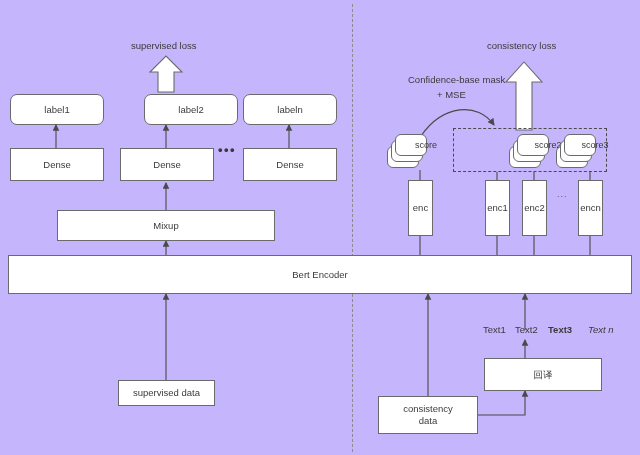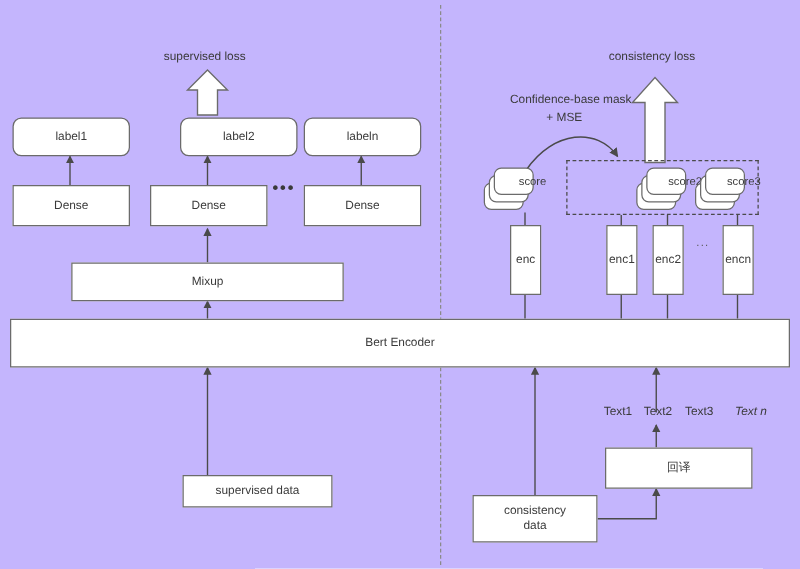--- a/index.html
+++ b/index.html
@@ -157,21 +157,21 @@
   <div class="node rounded" style="left:243px; top:94px; width:94px; height:31px;">labeln</div>
 
   <div class="dots" style="left:218px; top:143px;">•••</div>
 
   <div class="node" style="left:10px; top:148px; width:94px; height:33px;">Dense</div>
   <div class="node" style="left:120px; top:148px; width:94px; height:33px;">Dense</div>
   <div class="node" style="left:243px; top:148px; width:94px; height:33px;">Dense</div>
 
   <div class="node" style="left:57px; top:210px; width:218px; height:31px;">Mixup</div>
 
-  <div class="node" style="left:118px; top:380px; width:120px; height:26px;margin-left:28px;">supervised data</div>
+  <div class="node" style="left:118px; top:380px; width:97px; height:26px;">supervised data</div>
 
   <div class="node" style="left:8px; top:255px; width:624px; height:39px;">Bert Encoder</div>
 
   <div class="plain-text" style="left:487px; top:40px;">consistency loss</div>
 
   <div class="plain-text" style="left:408px; top:74px;text-align:center;">Confidence-base mask</div>
   <div class="plain-text" style="left:437px; top:89px;">+ MSE</div>
 
   <div class="dashbox" style="left:453px; top:128px; width:154px; height:44px;"></div>
 
@@ -194,21 +194,21 @@
 
   <div class="node" style="left:408px; top:180px; width:25px; height:56px;">enc</div>
   <div class="node" style="left:485px; top:180px; width:25px; height:56px;">enc1</div>
   <div class="node" style="left:522px; top:180px; width:25px; height:56px;">enc2</div>
   <div class="node" style="left:578px; top:180px; width:25px; height:56px;">encn</div>
 
   <div class="dots-sm" style="left:557px; top:190px;">...</div>
 
   <div class="plain-text" style="left:483px; top:324px;">Text1</div>
   <div class="plain-text" style="left:515px; top:324px;">Text2</div>
-  <div class="plain-text" style="left:548px; top:324px;">Text3</div>
+  <div class="plain-text" style="left:548px; top:324px;font-weight:bold;">Text3</div>
   <div class="plain-text" style="left:588px; top:324px;font-style:italic;">Text n</div>
 
   <div class="node" style="left:484px; top:358px; width:118px; height:33px;">回译</div>
 
   <div class="node" style="left:378px; top:396px; width:100px; height:38px; flex-direction:column;">
     <span>consistency</span>
     <span>data</span>
   </div>
 
 </div>

